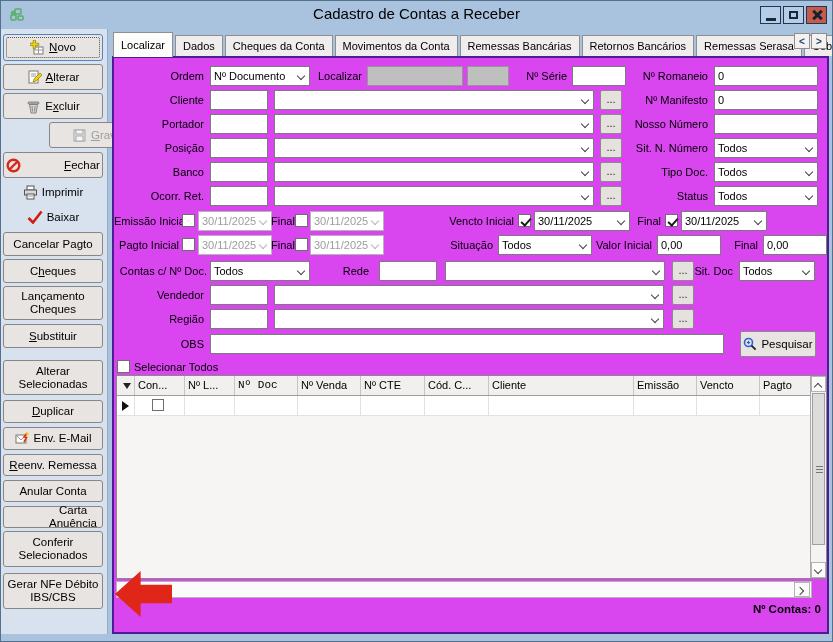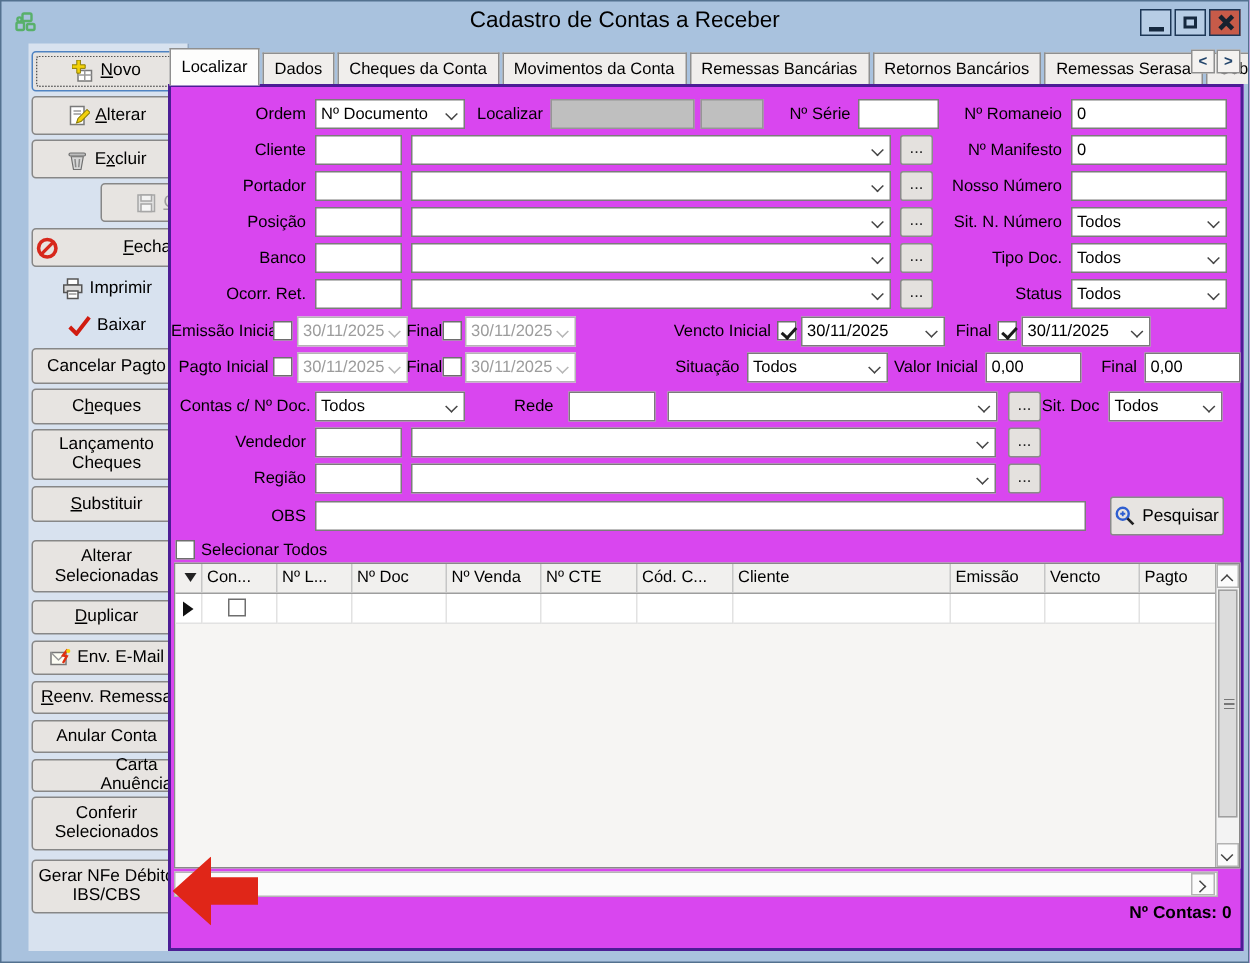--- a/index.html
+++ b/index.html
@@ -13,21 +13,21 @@
   .winbtns { position:absolute; right:5px; top:5px; display:flex; gap:2px; }
   .wb { width:21px; height:18px; border:1px solid #1d3756; background:#b7cde5; display:flex; align-items:center; justify-content:center; position:relative; }
   .wb-close { background:#c75b49; }
   .g-min { width:10px; height:3px; background:#16293f; margin-top:8px; }
   .g-max { width:9px; height:8px; border:2px solid #16293f; }
   .g-x { position:relative; width:10px; height:10px; }
   .g-x::before,.g-x::after { content:""; position:absolute; left:4px; top:-1px; width:3px; height:12px; background:#16222f; }
   .g-x::before { transform:rotate(45deg); } .g-x::after { transform:rotate(-45deg); }
 
   
-  .sidebar { position:absolute; left:18px; top:28px; width:107px; height:605px; background:#d8e2ef; border-right:1px solid #93a9c4; }
+  .sidebar { position:absolute; left:0; top:28px; width:107px; height:605px; background:#d8e2ef; border-right:1px solid #93a9c4; }
   .sb { position:absolute; left:2px; width:100px; background:#e7e4e1; border:1px solid #878787; border-radius:3px; display:flex; align-items:center; justify-content:center; gap:4px; font-size:11.5px; color:#000; text-align:center; line-height:1.12; cursor:default; }
   .sb svg { flex:0 0 auto; }
   .sb.flat { background:transparent; border-color:transparent; }
   .sb.disabled { color:#9e9e9e;margin-left:46px; }
   .sb.focused { border:1px solid #4f83c2; }
   .sb.focused::before { content:""; position:absolute; inset:2px; border:1px dotted #555; border-radius:2px; }
   u { text-decoration:underline; }
 
   
   .pagepanel { position:absolute; left:111px; top:28px; width:717px; height:605px; }
@@ -343,21 +343,21 @@
       </div>
 
       <div class="cb" style="left:3px;top:302px;"></div>
       <div class="lbl la" style="left:20px;top:299px;width:150px;">Selecionar Todos</div>
 
       <div class="grid">
         <div class="g-hdr">
           <div class="hc" style="width:18px;"><span class="tri-down"></span></div>
           <div class="hc" style="width:50px;">Con...</div>
           <div class="hc" style="width:50px;">Nº L...</div>
-          <div class="hc" style="width:63px;">Nº Doc</div>
+          <div class="hc" style="width:63px;font-family:Liberation Mono, monospace;">Nº Doc</div>
           <div class="hc" style="width:63px;">Nº Venda</div>
           <div class="hc" style="width:64px;">Nº CTE</div>
           <div class="hc" style="width:64px;">Cód. C...</div>
           <div class="hc" style="flex:1;">Cliente</div>
           <div class="hc" style="width:63px;">Emissão</div>
           <div class="hc" style="width:63px;">Vencto</div>
           <div class="hc" style="width:50px;border-right:none;">Pagto</div>
         </div>
         <div class="g-row">
           <div class="rc" style="width:18px;">

